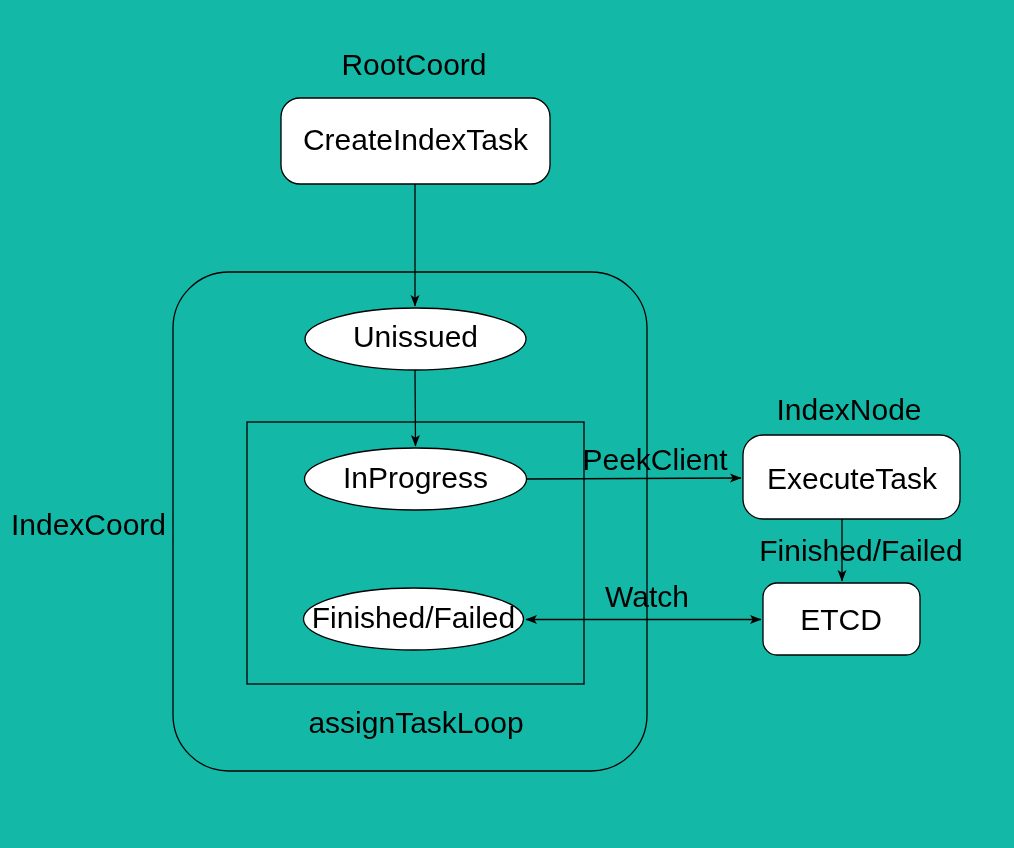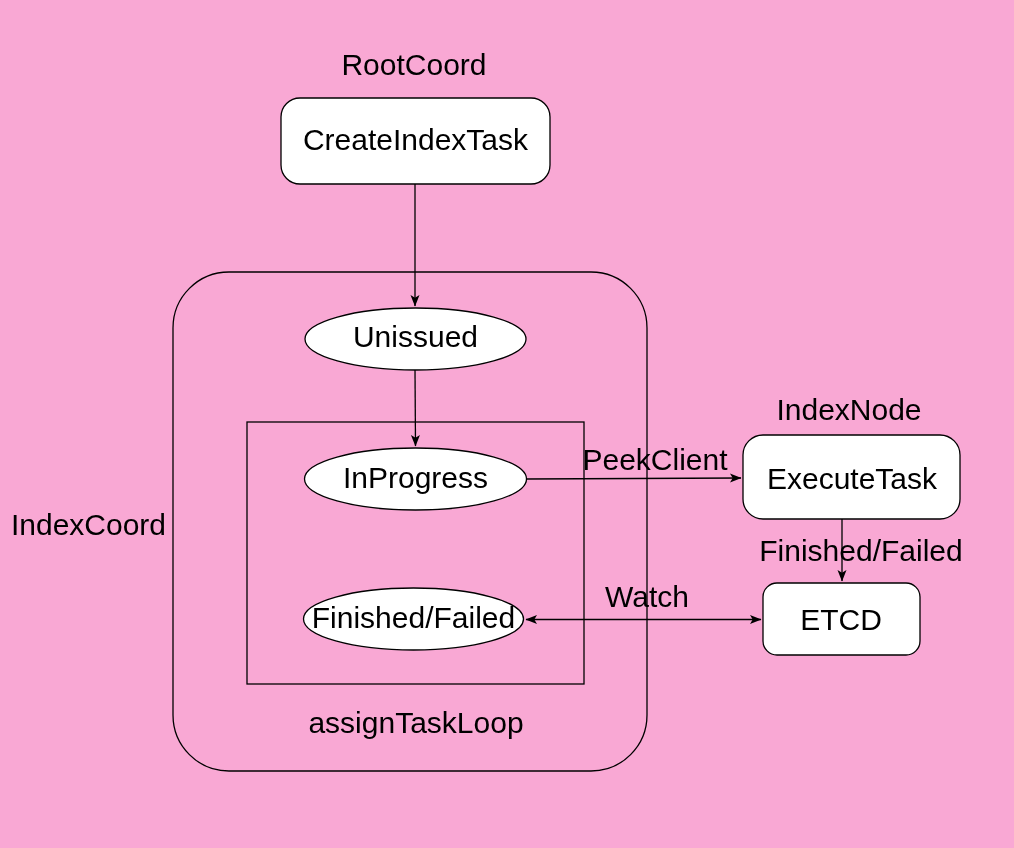--- a/index.html
+++ b/index.html
@@ -4,21 +4,21 @@
 <style>
   html, body {
     margin: 0;
     padding: 0;
     background: #ffffff;
   }
   .canvas-wrap {
     position: relative;
     width: 1014px;
     height: 848px;
-    background: #f9a8d4;
+    background: #14b8a6;
     overflow: hidden;
   }
   svg {
     display: block;
     font-family: "Liberation Sans", sans-serif;
   }
   .shape {
     fill: #ffffff;
     stroke: #000000;
     stroke-width: 1.3;

